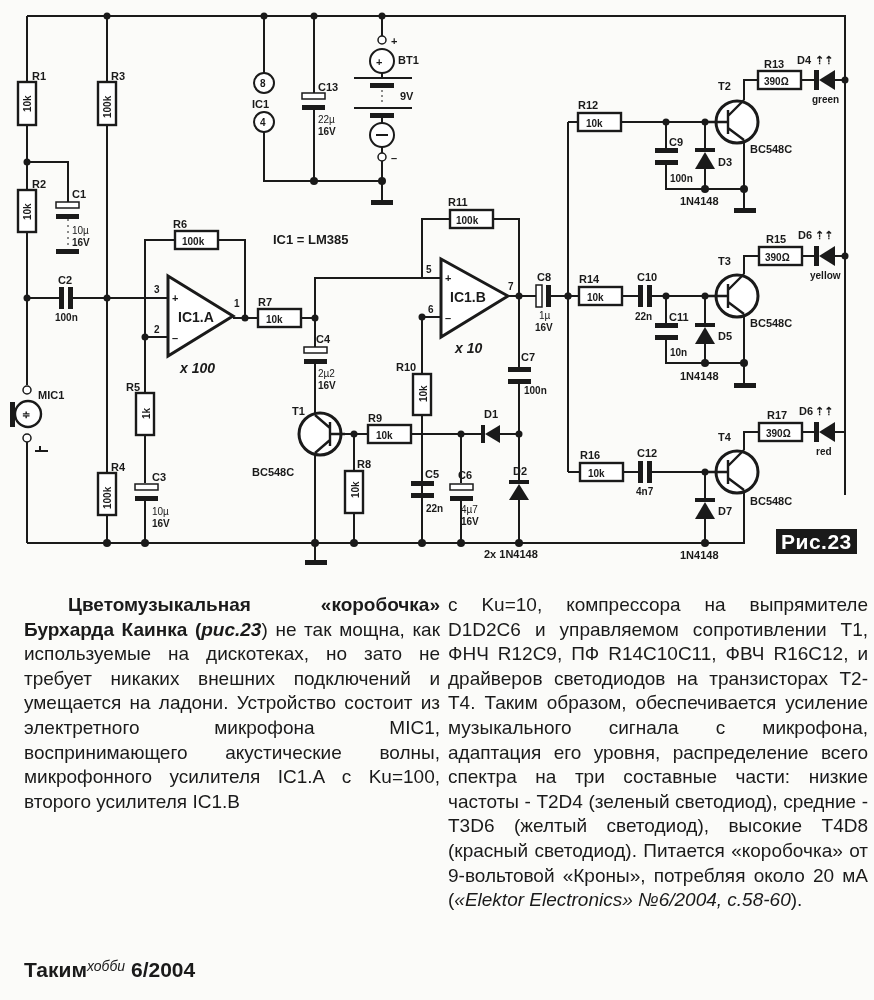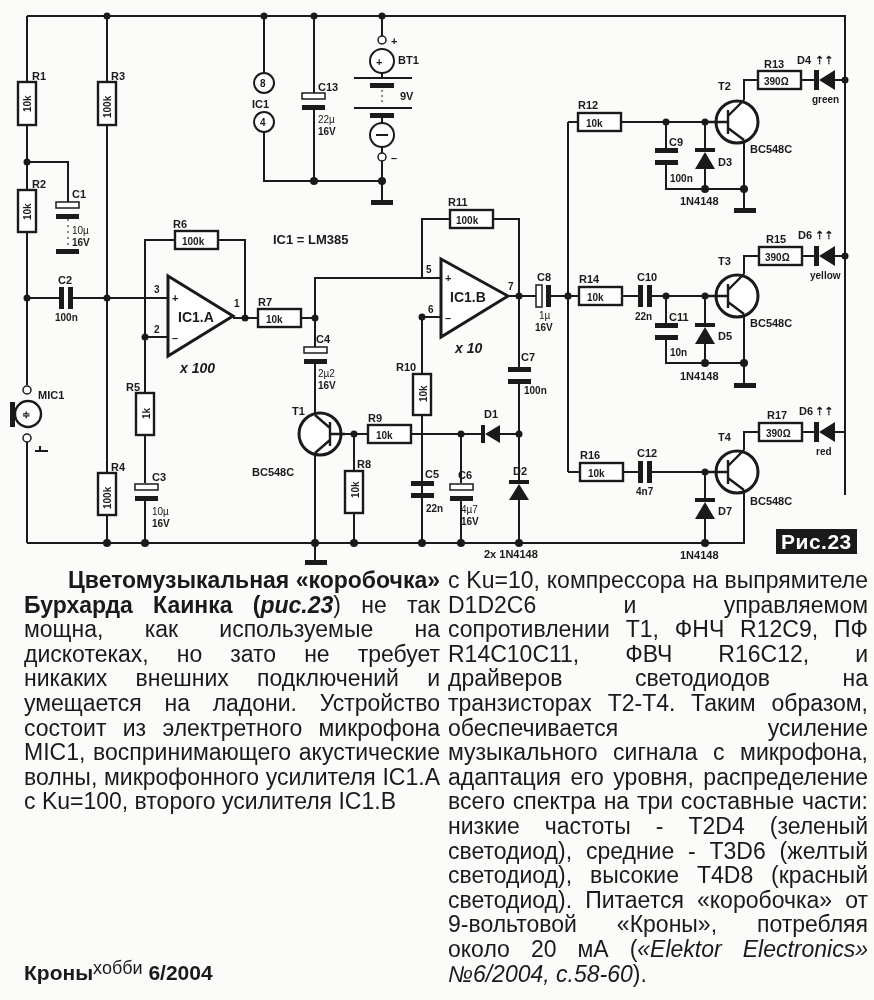--- a/index.html
+++ b/index.html
@@ -8,28 +8,28 @@
   #schematic text { font-family:"Liberation Sans", sans-serif; font-weight:bold; fill:#1a1a1a; }
   .w { stroke:#1a1a1a; stroke-width:2; fill:none; }
   .box { stroke:#1a1a1a; stroke-width:2.4; fill:#fff; }
   .dot { fill:#1a1a1a; }
   .fill { fill:#1a1a1a; }
   .lbl { font-size:11px; }
   .val { font-size:10px; }
   .big { font-size:14px; }
   .ital { font-style:italic; font-size:14px; }
   .fig-badge { position:absolute; left:776px; top:529px; background:#1a1a1a; color:#fff; font-weight:bold; font-size:21px; padding:1px 5px 0 5px; line-height:24px; letter-spacing:0.5px; }
-  .col { position:absolute; top:568px; width:416px; font-size:23px; line-height:24.6px; text-align:justify; }
+  .col { position:absolute; top:593px; width:416px; font-size:19px; line-height:24.6px; text-align:justify; }
   .col p { margin:0; }
   #col-left { left:24px; }
   #col-right { left:448px; width:420px; }
   .indent { display:inline-block; width:44px; }
   b { font-weight:bold; }
   .footer { position:absolute; left:24px; top:958px; font-size:21px; font-weight:bold; }
-  .footer sup { font-size:18px; font-weight:normal; vertical-align:6px; }
+  .footer sup { font-size:14px; font-weight:normal; font-style:italic; vertical-align:6px; }
 </style>
 </head>
 <body>
 
 <svg id="schematic" viewBox="0 0 874 580" xmlns="http://www.w3.org/2000/svg">
 
   <g>
     <path class="w" d="M27 16 H845 V495"></path>
   </g>
   <g>
@@ -426,15 +426,15 @@
 
 <div class="col" id="col-left">
   <p><span class="indent"></span><b>Цветомузыкальная «коробочка» Бурхарда Каинка (</b><b><i>рис.23</i></b><span>) не так мощна, как используемые на дискотеках, но зато не требует никаких внешних подключений и умещается на ладони. Устройство состоит из электретного микрофона MIC1, воспринимающего акустические волны, микрофонного усилителя IC1.A с Ku=100, второго усилителя IC1.B</span></p>
 </div>
 
 <div class="col" id="col-right">
   <p><span>с Ku=10, компрессора на выпрямителе D1D2C6 и управляемом сопротивлении T1, ФНЧ R12C9, ПФ R14C10C11, ФВЧ R16C12, и драйверов светодиодов на транзисторах T2-T4. Таким образом, обеспечивается усиление музыкального сигнала с микрофона, адаптация его уровня, распределение всего спектра на три составные части: низкие частоты - T2D4 (зеленый светодиод), средние - T3D6 (желтый светодиод), высокие T4D8 (красный светодиод). Питается «коробочка» от 9-вольтовой «Кроны», потребляя около 20 мА (</span><i>«Elektor Electronics» №6/2004, с.58-60</i><span>).</span></p>
 </div>
 
 <div class="footer">
-  <span>Кроны</span><sup>хобби</sup>
+  <span>Таким</span><sup>хобби</sup>
   <span>6/2004</span>
 </div>
 
 </body></html>

